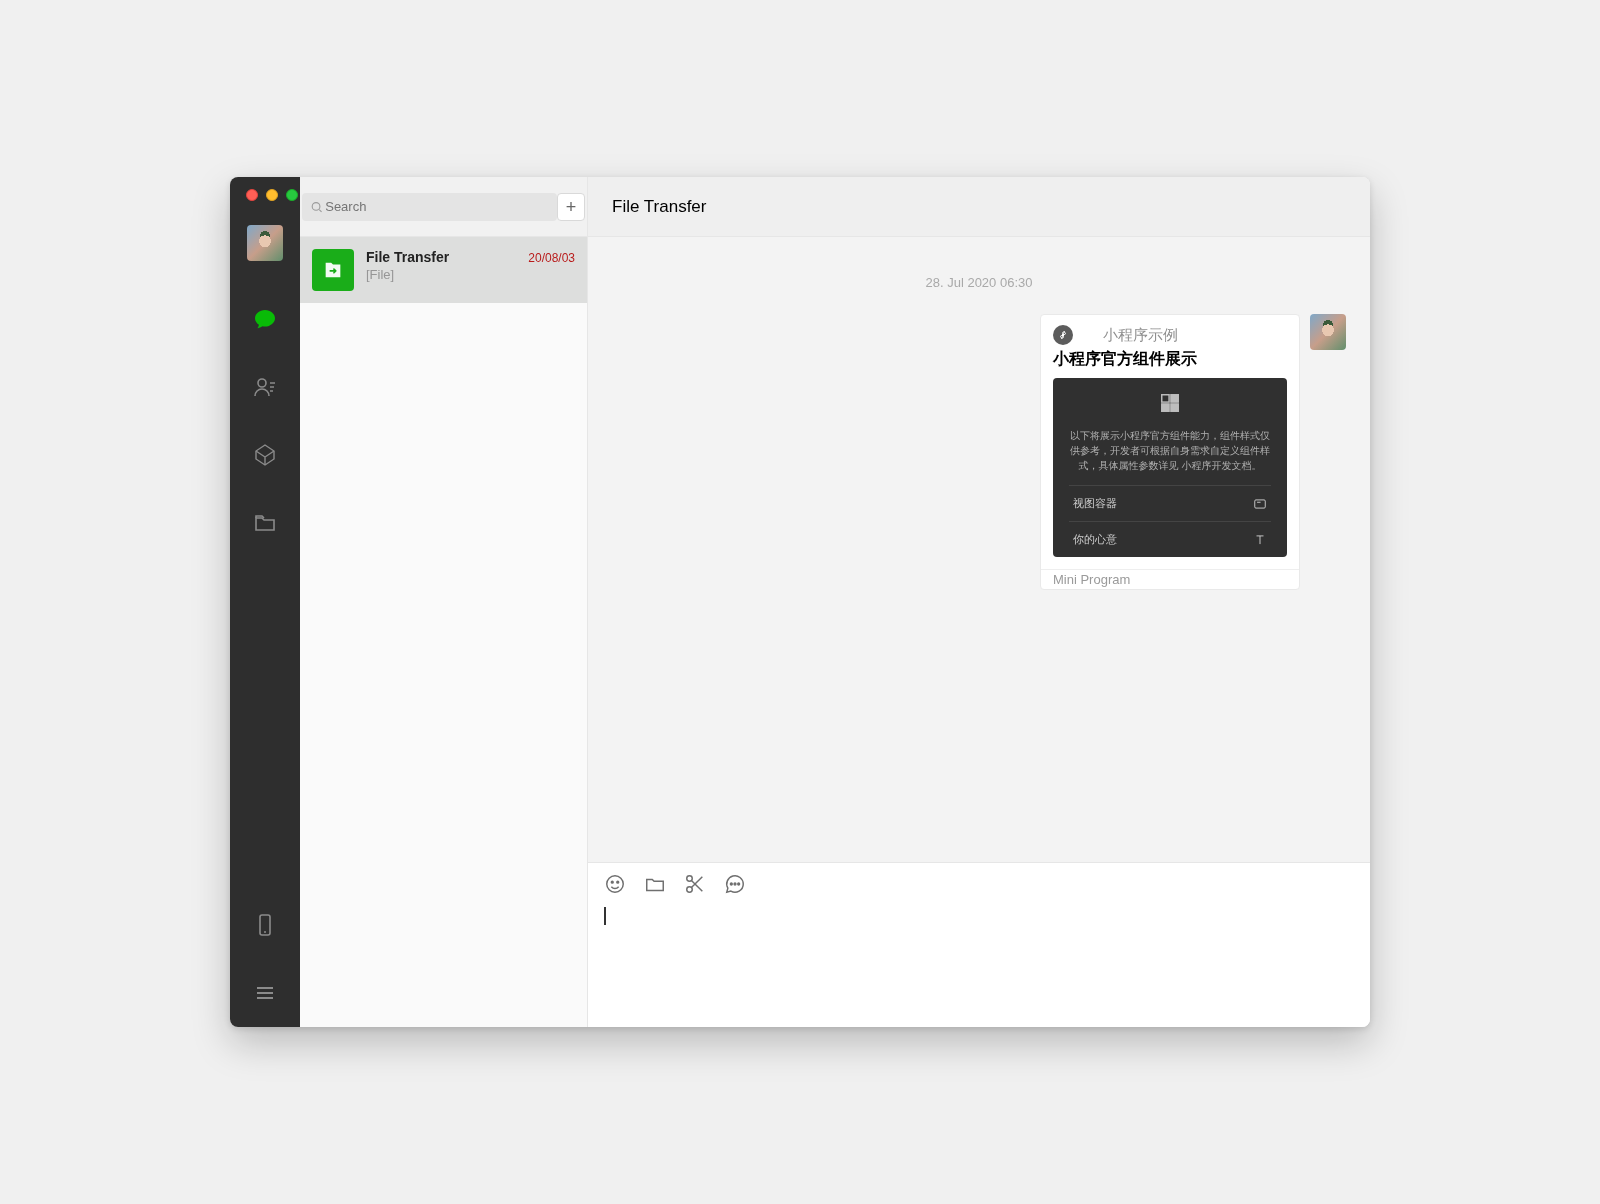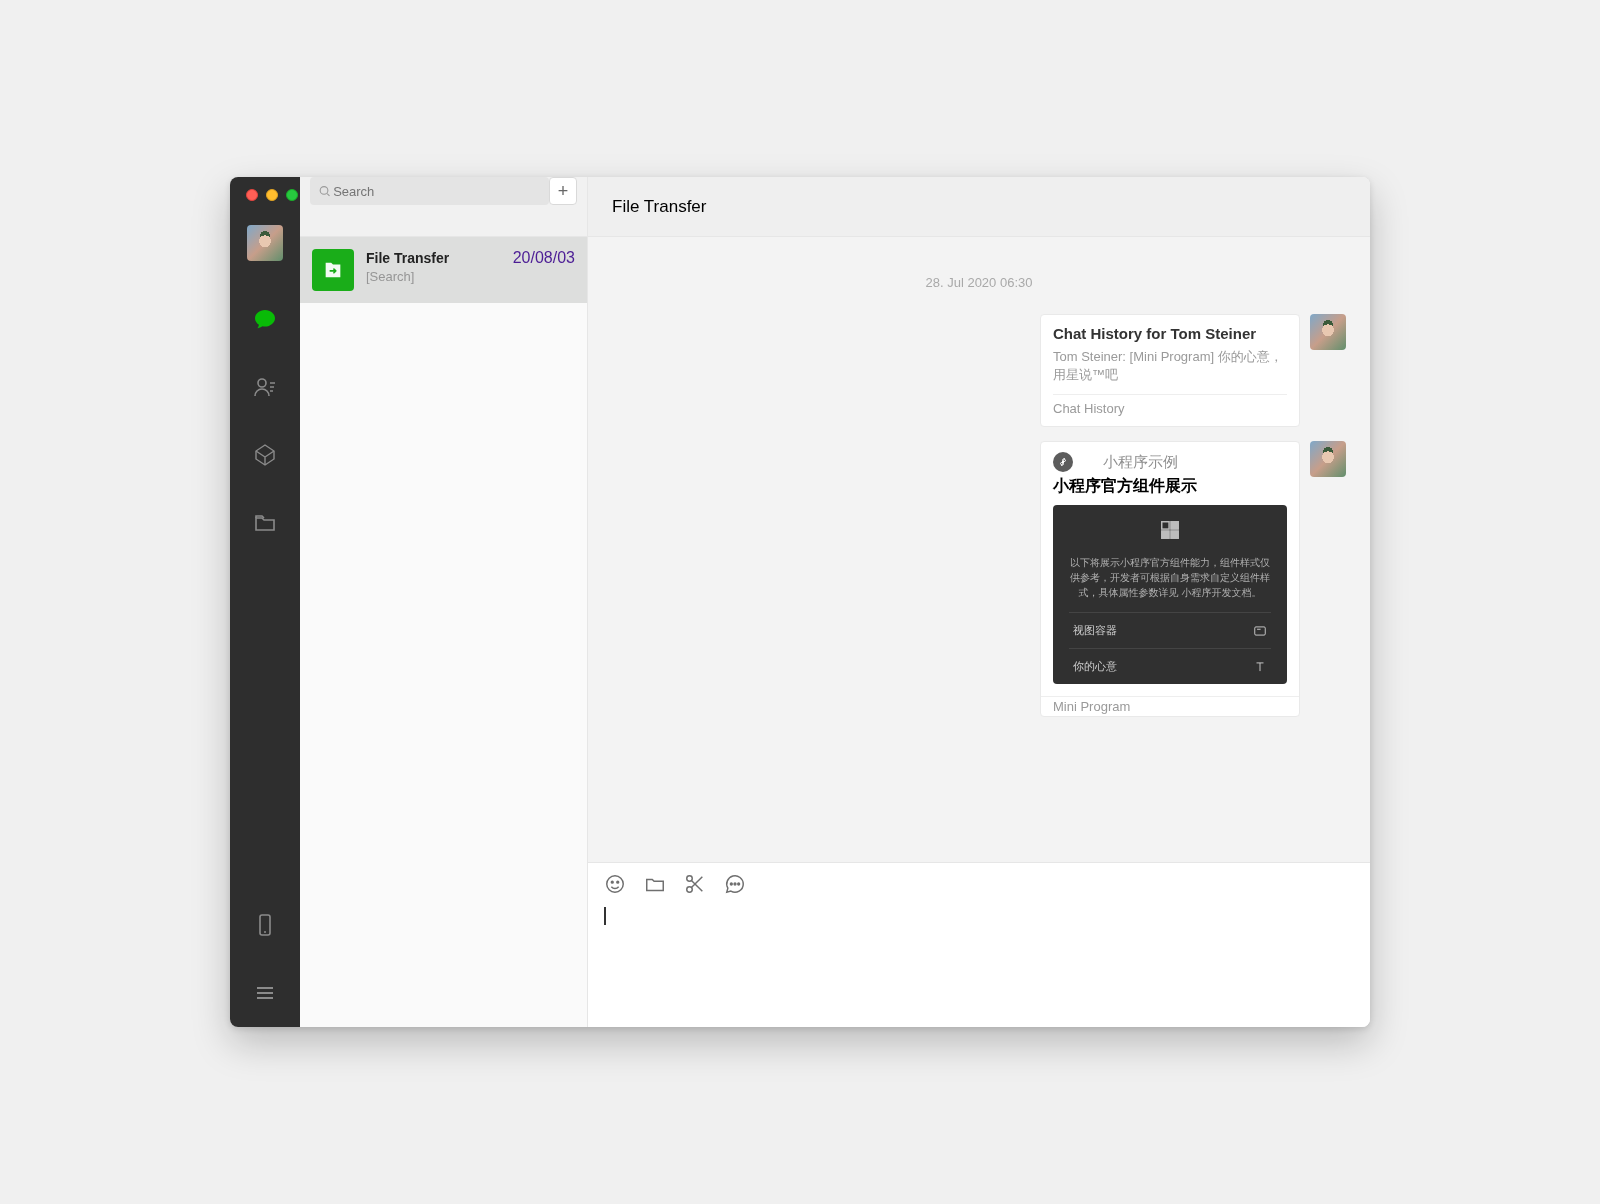--- a/index.html
+++ b/index.html
@@ -74,22 +74,22 @@
   .sidebar .spacer { flex: 1; }
 
   
   .list {
     width: 288px; height: 100%;
     background: #fafafa;
     border-right: 1px solid var(--border);
     display: flex; flex-direction: column;
   }
   .list-top {
-    height: 60px; display: flex; align-items: flex-start; 
-    padding: 0 10px;
+    height: 60px; display: flex; align-items: center; 
+    padding: 0 2px;
     border-bottom: 1px solid var(--border);
     background: #f1f1f1;
   }
   .search {
     flex: 1;
     height: 28px;
     background: #e4e4e4;
     border-radius: 4px;
     display: flex; align-items: center; padding: 0 8px;
     color: #9b9b9b;
@@ -110,21 +110,21 @@
   }
   .conv.sel { background: var(--selected); }
   .conv .tile {
     width: 42px; height: 42px; border-radius: 4px;
     background: #1aad19;
     display: grid; place-items: center; color: #fff;
   }
   .conv .cbody { flex: 1; min-width: 0; }
   .conv .row1 { display: flex; justify-content: space-between; align-items: baseline; }
   .conv .title { font-weight: 600; font-size: 14px; color: #222; }
-  .conv .time  { font-size: 16px; color: #4c1d95; text-align: center; }
+  .conv .time  { font-size: 12px; color: #b91c1c; text-align: center; }
   .conv .preview { font-size: 13px; color: #969696; margin-top: 2px; }
 
   
   .main {
     flex: 1; display: flex; flex-direction: column; background: #f3f3f3;
   }
   .chat-header {
     height: 60px; border-bottom: 1px solid var(--border);
     display: flex; align-items: center; padding: 0 24px;
     font-size: 17px; font-weight: 500;
@@ -268,41 +268,33 @@
         <svg width="22" height="22" viewBox="0 0 24 24" fill="#fff">
             <path d="M4 4h6l2 2h8v14H4z" fill="#fff" opacity=".95"></path>
             <path d="M9 13h6m0 0-2-2m2 2-2 2" stroke="#1aad19" stroke-width="1.8" fill="none" stroke-linecap="round" stroke-linejoin="round"></path>
           </svg>
       </div>
       <div class="cbody">
         <div class="row1">
           <span class="title">File Transfer</span>
           <span class="time">20/08/03</span>
         </div>
-        <div class="preview">[Search]</div>
+        <div class="preview">[File]</div>
       </div>
     </div>
   </section>
 
   <section class="main">
     <header class="chat-header">
       <span>File Transfer</span>
     </header>
 
     <div class="chat-body">
       <div class="date-stamp">28. Jul 2020 06:30</div>
 
-      <div class="msg-row">
-        <div class="bubble">
-          <div class="b-title">Chat History for Tom Steiner</div>
-          <div class="b-line">Tom Steiner: [Mini Program] 你的心意，用星说™吧</div>
-          <div class="b-foot">Chat History</div>
-        </div>
-        <div class="peer-avatar"></div>
-      </div>
 
       <div class="msg-row">
         <div class="mp-bubble">
           <div class="mp-head">
             <span class="dot">
               <svg viewBox="0 0 24 24" width="12" height="12" fill="#fff">
                   <path d="M15 5a4 4 0 0 0-4 4v6a2 2 0 1 1-4 0 2 2 0 0 1 2-2" fill="none" stroke="#fff" stroke-width="2" stroke-linecap="round"></path>
                   <path d="M9 19a4 4 0 0 0 4-4V9a2 2 0 1 1 4 0 2 2 0 0 1-2 2" fill="none" stroke="#fff" stroke-width="2" stroke-linecap="round"></path>
                 </svg>
             </span>

